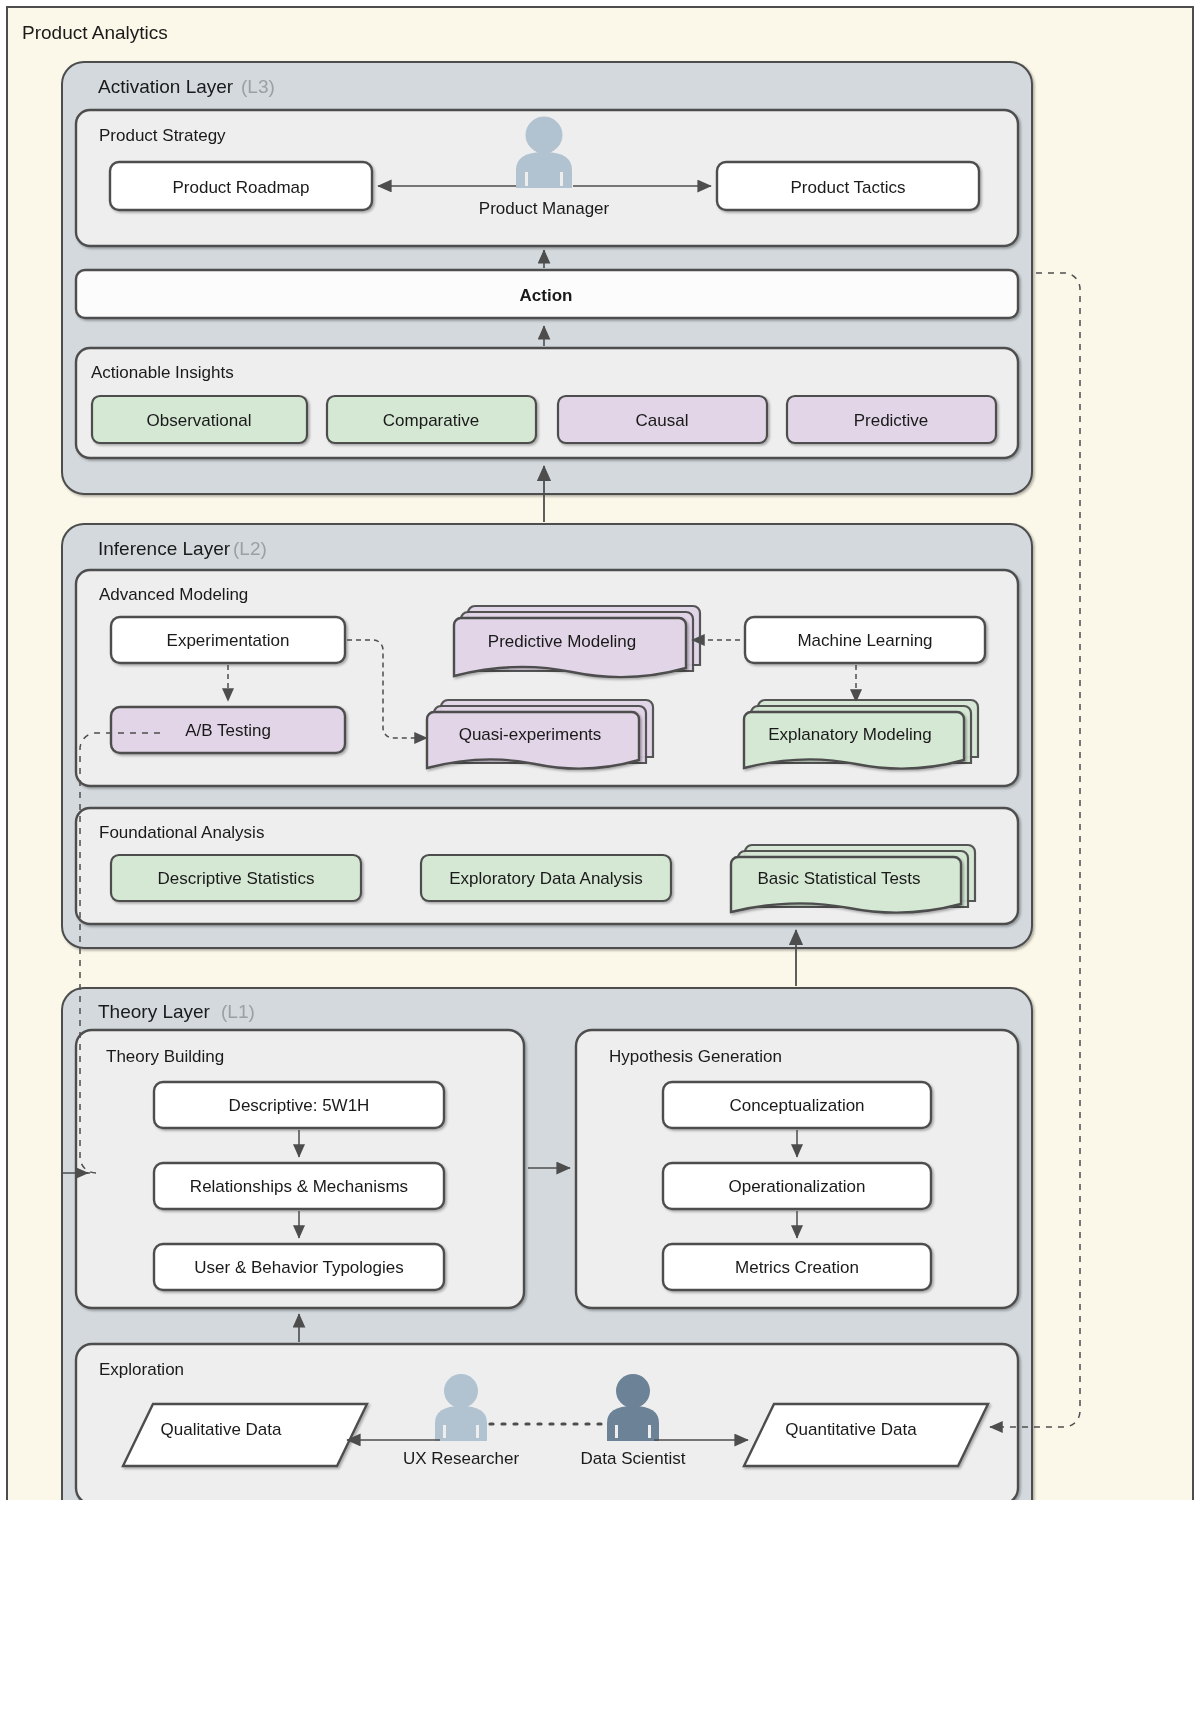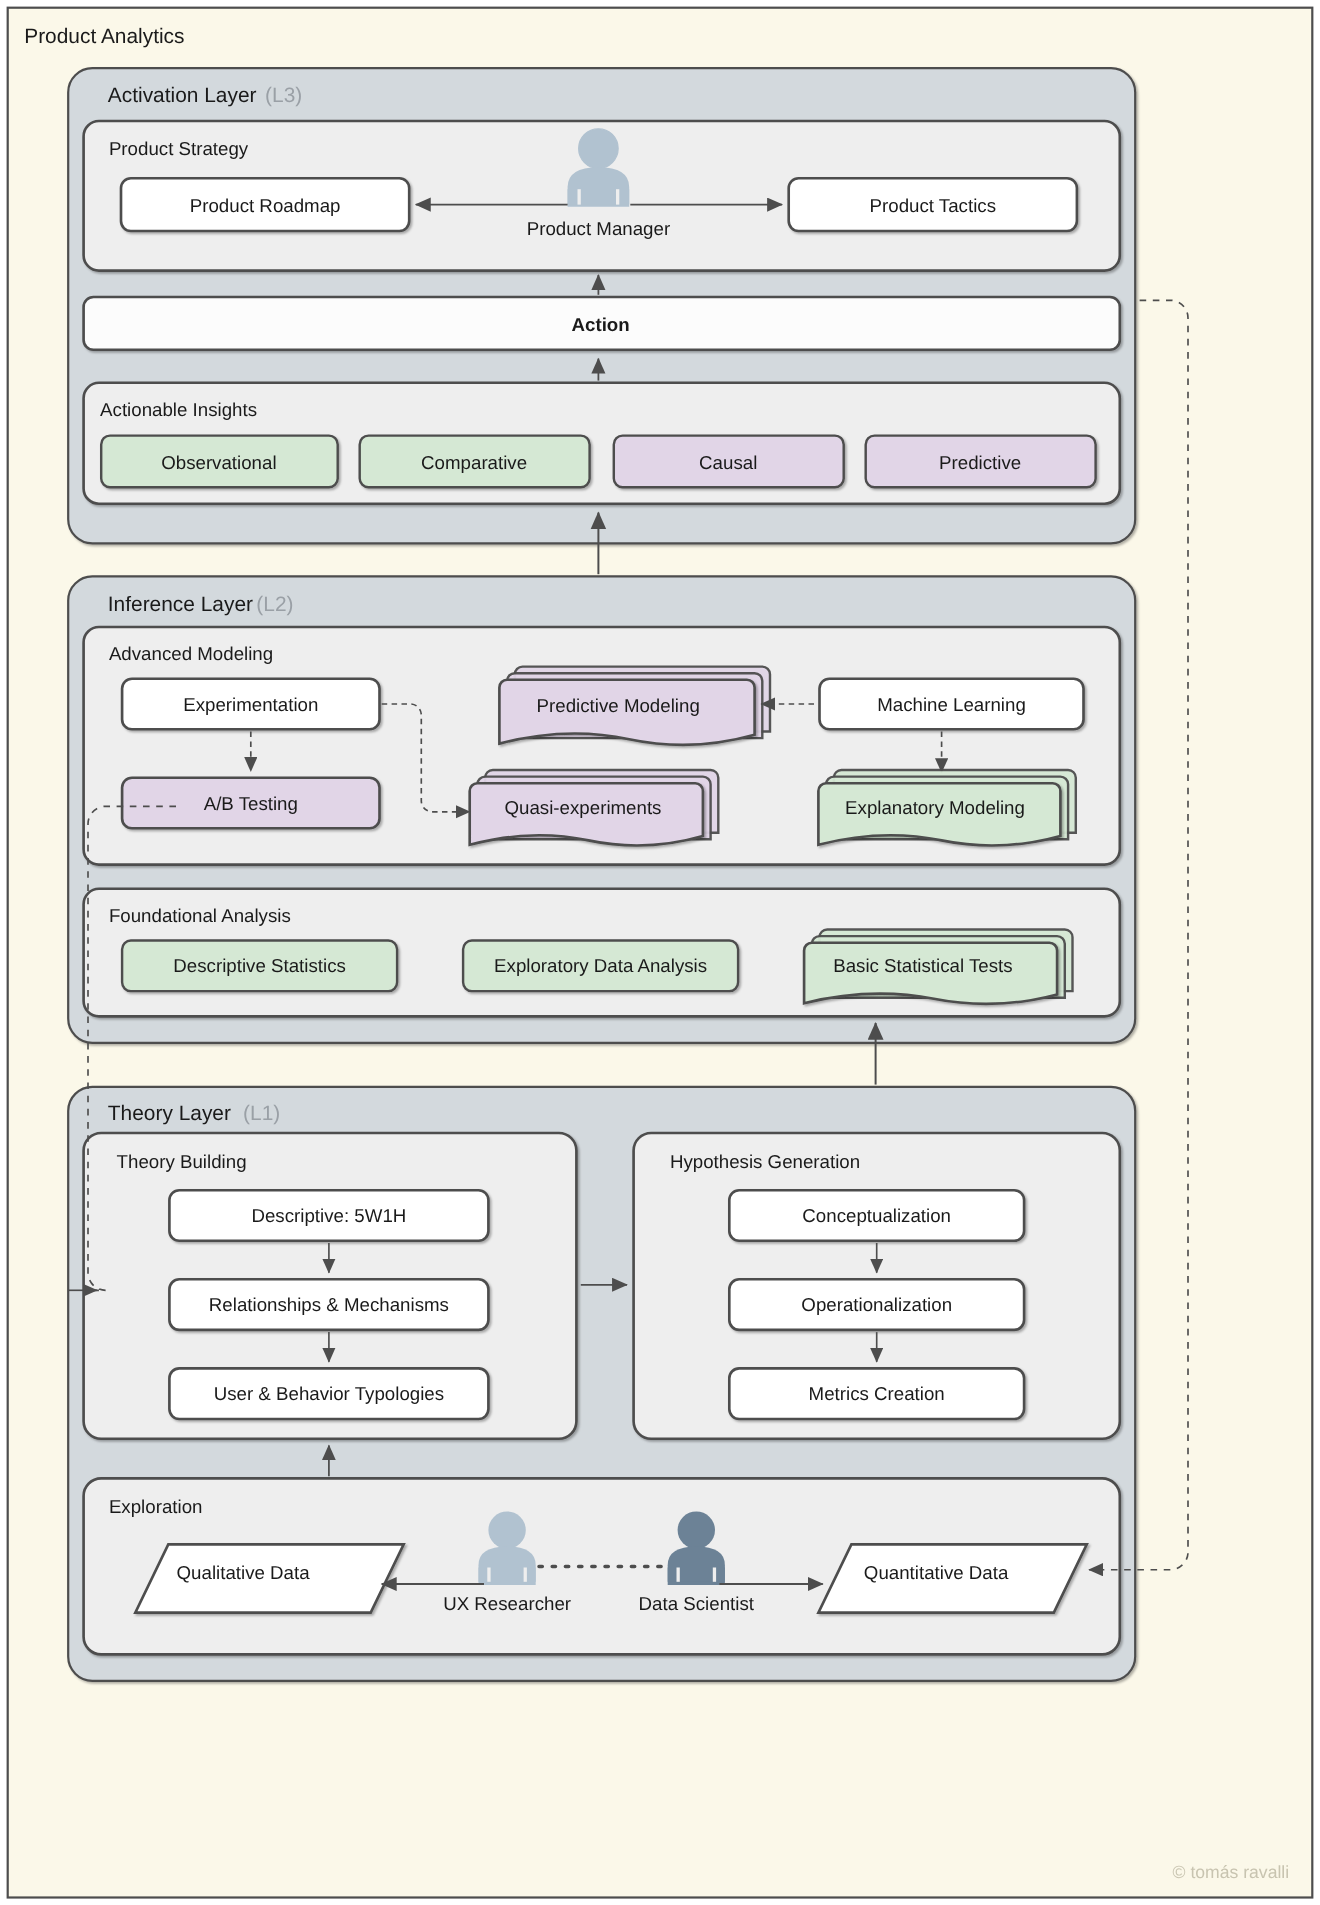--- a/index.html
+++ b/index.html
@@ -1,17 +1,17 @@
 <!DOCTYPE html>
 <html><head>
 <meta charset="utf-8">
 <style>
   html,body{margin:0;padding:0;background:#ffffff;}
   body{font-family:"Liberation Sans", sans-serif;}
-  #stage{position:relative;width:1200px;height:1732px;background:#ffffff;overflow:hidden;}
+  #stage{position:relative;width:1200px;height:1500px;background:#ffffff;overflow:hidden;}
   svg{display:block;}
   .lbl{font-family:"Liberation Sans", sans-serif;}
 </style>
 </head>
 <body>
 
 <div id="stage">
 <svg width="1200" height="1732" viewBox="0 0 1200 1732" xmlns="http://www.w3.org/2000/svg">
   <defs>
     <marker id="ar" markerWidth="10" markerHeight="10" refX="8.5" refY="4" orient="auto" markerUnits="strokeWidth">

